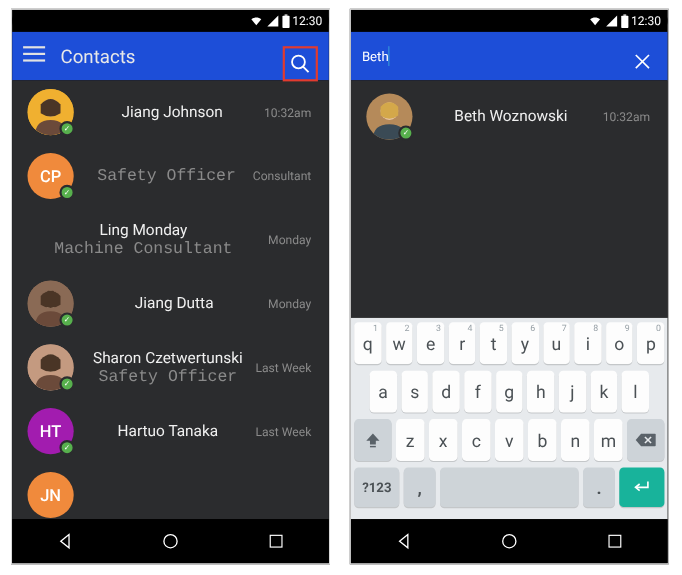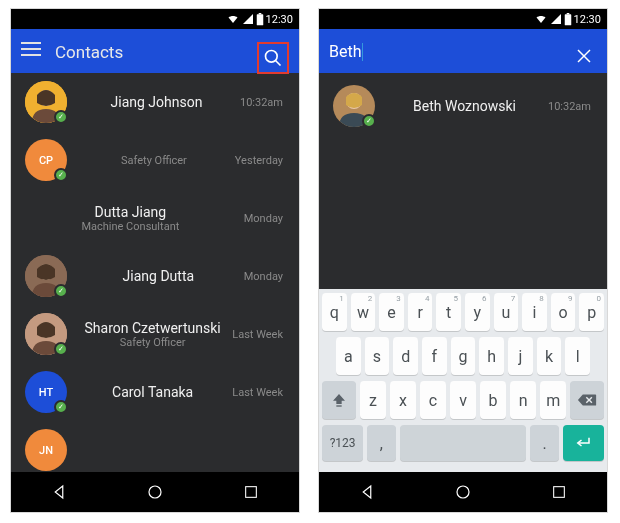--- a/index.html
+++ b/index.html
@@ -55,21 +55,21 @@
     cursor: pointer;
   }
   .search-highlight { border: 2px solid #e23b2f; }
   .search-input-wrap { flex: 1; display: flex; align-items: center; }
   .caret {
     display: inline-block; width: 1px; height: 18px;
     background: #3498db; vertical-align: middle;
     animation: blink 1s step-end infinite;
   }
   @keyframes blink { 50% { opacity: 0; } }
-  .search-text { color: #fff; font-size: 16px; }
+  .search-text { color: #fff; font-size: 12px; }
   .close-btn { color: #fff; font-size: 20px; cursor: pointer; padding: 4px; }
 
   
   .body-area {
     background: #2b2c2e;
     height: calc(100% - 20px - 44px - 40px);
     overflow: hidden;
     color: #fff;
   }
   .section-label {
@@ -82,32 +82,32 @@
     align-items: center;
     padding: 8px 16px 8px 14px;
     height: 58px;
     cursor: pointer;
     text-align: center;
   }
   .avatar-wrap { position: relative; width: 42px; height: 42px; margin-right: 14px; flex-shrink: 0; }
   .avatar {
     width: 42px; height: 42px; border-radius: 50%;
     display: flex; align-items: center; justify-content: center;
-    font-size: 11px; font-weight: 500; color: #fff; overflow: hidden;
+    font-size: 15px; font-weight: 500; color: #fff; overflow: hidden;
   }
   .presence {
     position: absolute; bottom: -1px; right: -1px;
     width: 14px; height: 14px; border-radius: 50%;
     background: #57b04d; border: 2px solid #2b2c2e;
     display: flex; align-items: center; justify-content: center;
   }
   .presence::after { content: "✓"; color: #fff; font-size: 7px; line-height: 1; }
   .contact-info { flex: 1; min-width: 0; }
   .contact-name { font-size: 14px; color: #f0f0f0; white-space: nowrap; overflow: hidden; text-overflow: ellipsis; }
-  .contact-role { font-size: 11px; color: #8a8a8a; white-space: nowrap; overflow: hidden; text-overflow: ellipsis; }
+  .contact-role { font-size: 15px; color: #8a8a8a; white-space: nowrap; overflow: hidden; text-overflow: ellipsis; font-family: Liberation Mono, monospace; }
   .contact-time { font-size: 11px; color: #8a8a8a; margin-left: 8px; }
 
   
   .avatar.photo { position: relative; }
   .avatar.photo svg { width: 100%; height: 100%; }
 
   
   .nav-bar {
     height: 40px;
     background: #000;
@@ -132,21 +132,21 @@
     height: 38px;
     flex: 1;
     display: flex; align-items: center; justify-content: center;
     position: relative;
     color: #4b5155;
     font-size: 16px;
     box-shadow: 0 1px 0 rgba(0,0,0,.15);
     cursor: pointer;
   }
   .key .sup { position: absolute; top: 1px; right: 3px; font-size: 8px; color: #97a0a6; }
-  .key.mod { background: #cdd3d8; }
+  .key.mod { background: #cdd3d8; font-weight: bold; }
   .key.space { flex: 4; background: #ced4d8; }
   .key.enter { background: #18b39b; color: #fff; }
   .key.enter svg { stroke: #fff; }
   .key.small { flex: 1.3; font-size: 12px; }
   .kb-row.r2 { padding: 0 14px; }
   .kb-row.r3 .key.letter { flex: 1; }
   .kb-row.r3 .key.mod { flex: 1.3; }
   .kb-row.r4 .key { height: 36px; }
 
   .body-area.right-body { height: calc(100% - 20px - 44px - 183px - 40px); }
@@ -205,25 +205,25 @@
     <div class="contact-time">10:32am</div>
         </div>
         <div class="contact-row">
     <div class="avatar-wrap">
       <div class="avatar" style="background:#f08a3c">CP</div>
       <div class="presence"></div>
     </div>
     <div class="contact-info">
       <div class="contact-role">Safety Officer</div>
     </div>
-    <div class="contact-time">Yesterday</div>
-        </div>
-        <div class="contact-row">
-    <div class="contact-info">
-      <div class="contact-name">Dutta Jiang</div>
+    <div class="contact-time">Consultant</div>
+        </div>
+        <div class="contact-row">
+    <div class="contact-info">
+      <div class="contact-name">Ling Monday</div>
       <div class="contact-role">Machine Consultant</div>
     </div>
     <div class="contact-time">Monday</div>
         </div>
         <div class="contact-row">
     <div class="avatar-wrap">
       <div class="avatar photo" style="background:#8a6a55">
               <svg viewBox="0 0 42 42">
                 <rect width="42" height="42" fill="#8a6a55"></rect>
                 <circle cx="21" cy="17" r="8" fill="#e9c8aa"></circle>
@@ -252,25 +252,25 @@
       <div class="presence"></div>
     </div>
     <div class="contact-info">
       <div class="contact-name">Sharon Czetwertunski</div>
       <div class="contact-role">Safety Officer</div>
     </div>
     <div class="contact-time">Last Week</div>
         </div>
         <div class="contact-row">
     <div class="avatar-wrap">
-      <div class="avatar" style="background:#1d4ed8">HT</div>
+      <div class="avatar" style="background:#a21caf">HT</div>
       <div class="presence"></div>
     </div>
     <div class="contact-info">
-      <div class="contact-name">Carol Tanaka</div>
+      <div class="contact-name">Hartuo Tanaka</div>
 
     </div>
     <div class="contact-time">Last Week</div>
         </div>
         <div class="contact-row">
     <div class="avatar-wrap">
       <div class="avatar" style="background:#f08a3c">JN</div>
 
     </div>
 

